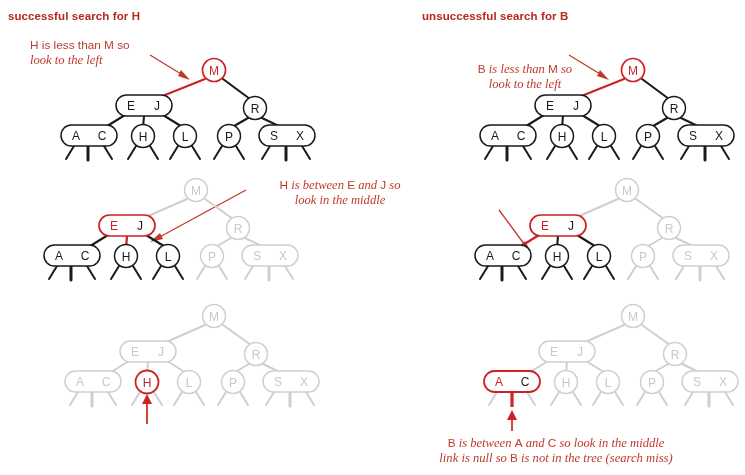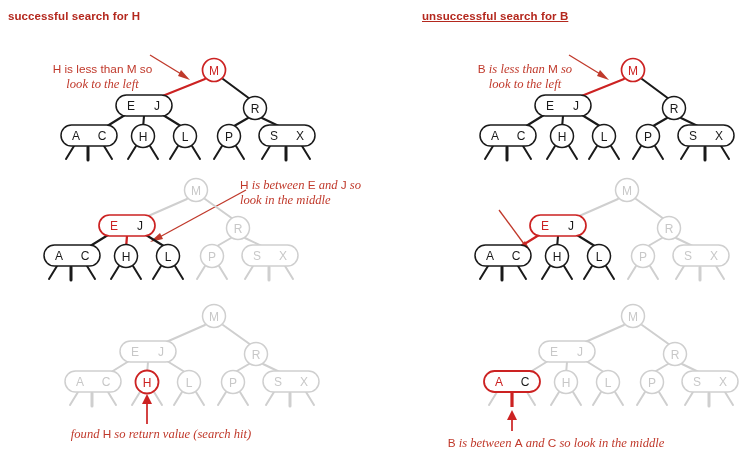--- a/index.html
+++ b/index.html
@@ -12,36 +12,37 @@
   .panel-title{
     position:absolute;
     font-family:"Liberation Sans",sans-serif;
     font-weight:bold;
     font-size:11.5px;
     color:#b4281e;
     letter-spacing:0.1px;
     white-space:nowrap;
   }
   #title-left{left:8px;top:10px;}
-  #title-right{left:49px;top:10px;text-decoration:underline;}
+  #title-right{left:49px;top:10px;}
 
   .stage{position:absolute;left:0;top:0;width:372px;height:475px;}
 
   svg.tree{position:absolute;left:0;top:0;width:372px;height:475px;overflow:visible;}
 
   .note{
     position:absolute;
     color:#c0392b;
     font-size:12.6px;
     font-style:italic;
     line-height:1.22;
     white-space:nowrap;
+    text-align:center;
   }
   .note.ctr{text-align:center;margin-top:24px;}
-  .note.right{text-align:center;margin-top:24px;}
+  .note.right{text-align:left;}
   .note .k{
     font-family:"Liberation Sans",sans-serif;
     font-style:normal;
     font-size:11.8px;
     font-weight:normal;
   }
 </style>
 </head>
 <body>
 
@@ -189,23 +190,20 @@
         <text x="126" y="261" text-anchor="middle" font-family="Liberation Sans, sans-serif" font-size="12" fill="#1a1a1a">H</text>
       </g>
       <g>
         <circle cx="168" cy="256" r="11.5" fill="#fff" stroke="#1a1a1a" stroke-width="1.5"></circle>
         <text x="168" y="261" text-anchor="middle" font-family="Liberation Sans, sans-serif" font-size="12" fill="#1a1a1a">L</text>
       </g>
     </svg>
   </div>
 
   <div class="stage">
-    <div class="note ctr" style="left:16px;top:403px;width:290px;">
-      <span>found <span class="k">H</span> so return value (search hit)</span>
-    </div>
     <svg class="tree" viewBox="0 0 372 475">
 
       <g stroke="#cfcfcf" stroke-width="2" stroke-linecap="round">
         <line x1="205" y1="325" x2="164" y2="343"></line>
         <line x1="223" y1="325" x2="251" y2="345"></line>
         <line x1="129" y1="361" x2="108" y2="374"></line>
         <line x1="148" y1="362" x2="147" y2="374"></line>
         <line x1="167" y1="361" x2="188" y2="374"></line>
         <line x1="249" y1="364" x2="230" y2="375"></line>
         <line x1="263" y1="364" x2="286" y2="375"></line>
@@ -406,20 +404,21 @@
       <g>
         <circle cx="226" cy="256" r="11.5" fill="#fff" stroke="#1a1a1a" stroke-width="1.5"></circle>
         <text x="226" y="261" text-anchor="middle" font-family="Liberation Sans, sans-serif" font-size="12" fill="#1a1a1a">L</text>
       </g>
     </svg>
   </div>
 
   <div class="stage">
     <div class="note ctr" style="left:8px;top:412px;width:350px;">
       <span><span class="k">B</span> is between <span class="k">A</span> and <span class="k">C</span> so look in the middle</span><br>
+      <span>link is null so <span class="k">B</span> is not in the tree (search miss)</span>
     </div>
     <svg class="tree" viewBox="0 0 372 475">
       <g stroke="#cfcfcf" stroke-width="2" stroke-linecap="round">
         <line x1="251" y1="325" x2="210" y2="343"></line>
         <line x1="269" y1="325" x2="297" y2="345"></line>
         <line x1="175" y1="361" x2="154" y2="374"></line>
         <line x1="194" y1="362" x2="193" y2="374"></line>
         <line x1="213" y1="361" x2="234" y2="374"></line>
         <line x1="295" y1="364" x2="276" y2="375"></line>
         <line x1="309" y1="364" x2="332" y2="375"></line>

